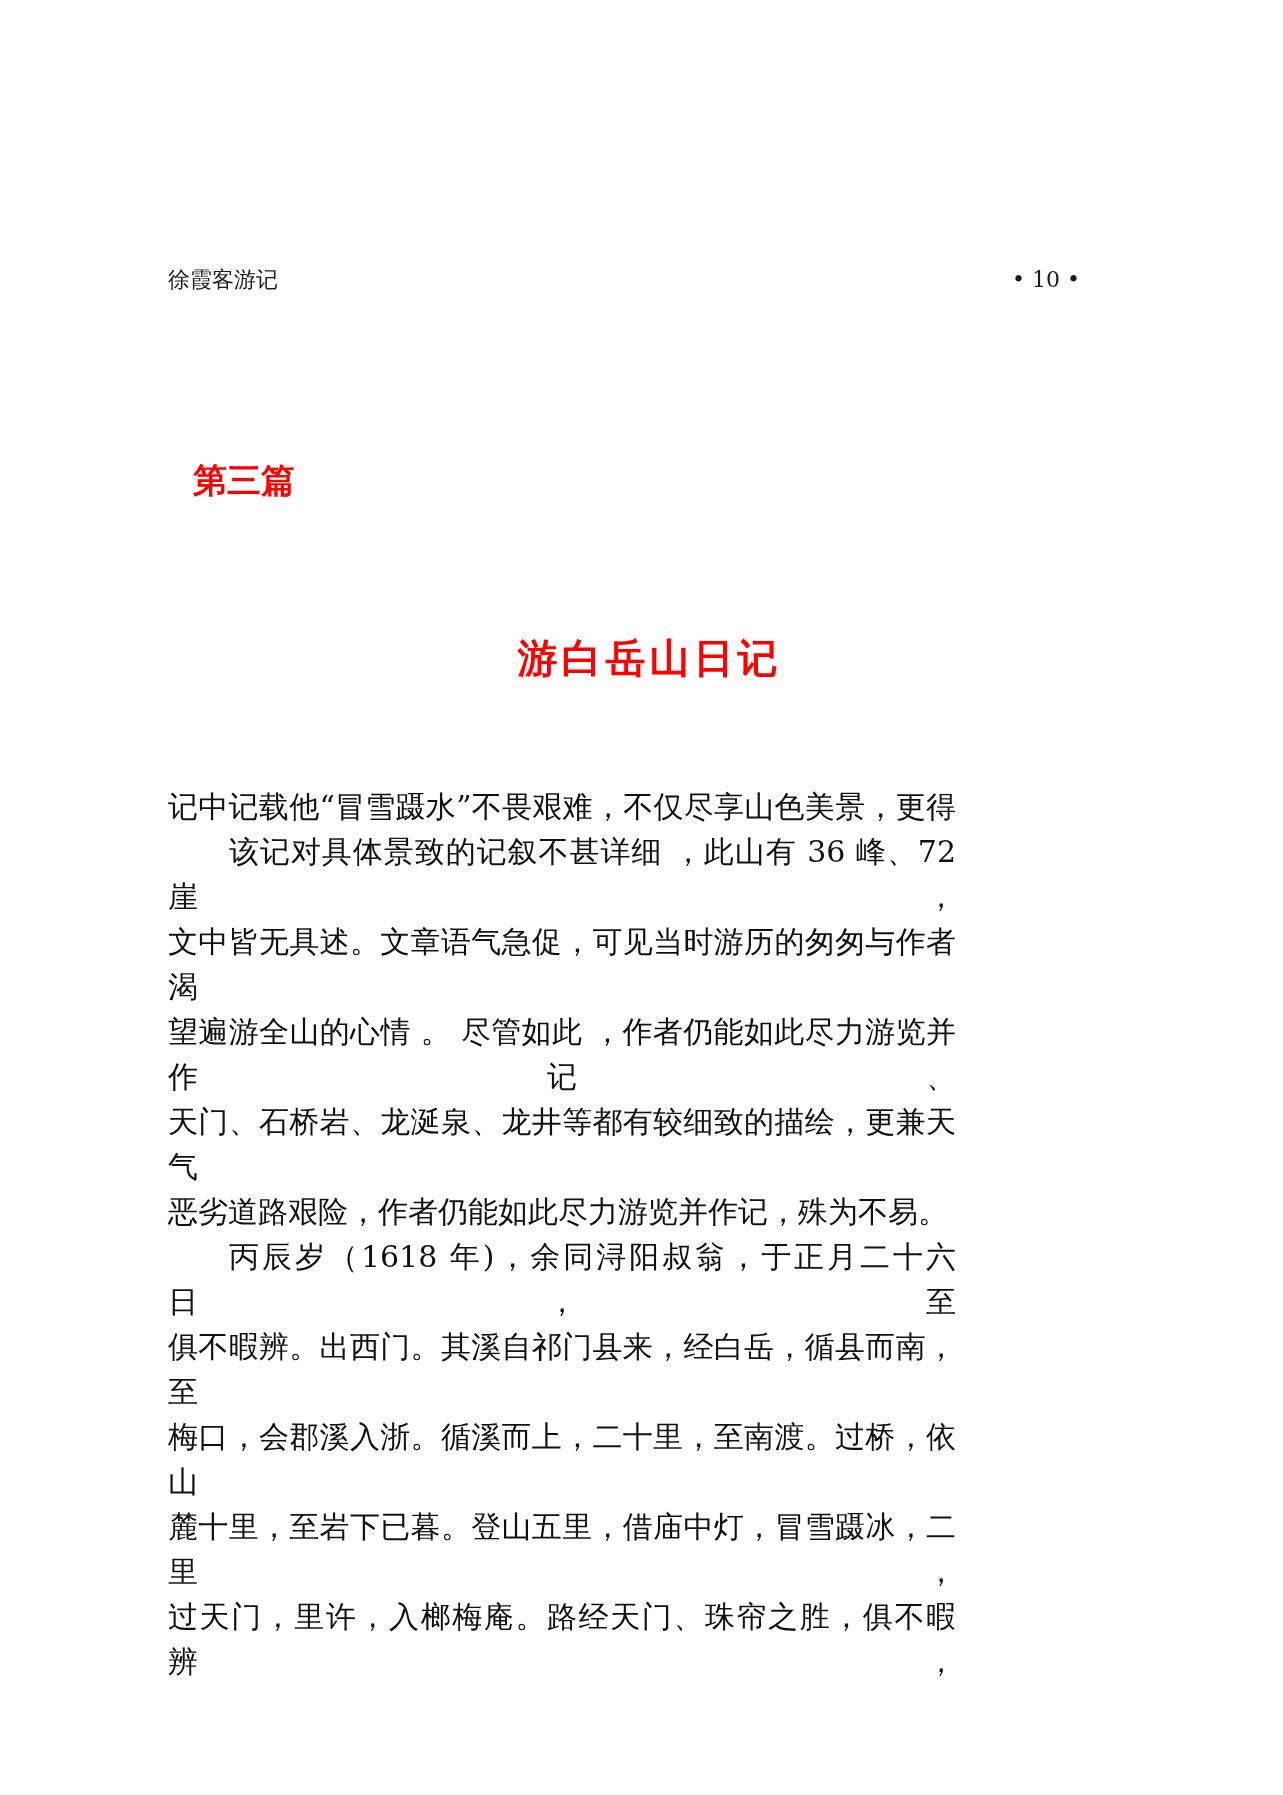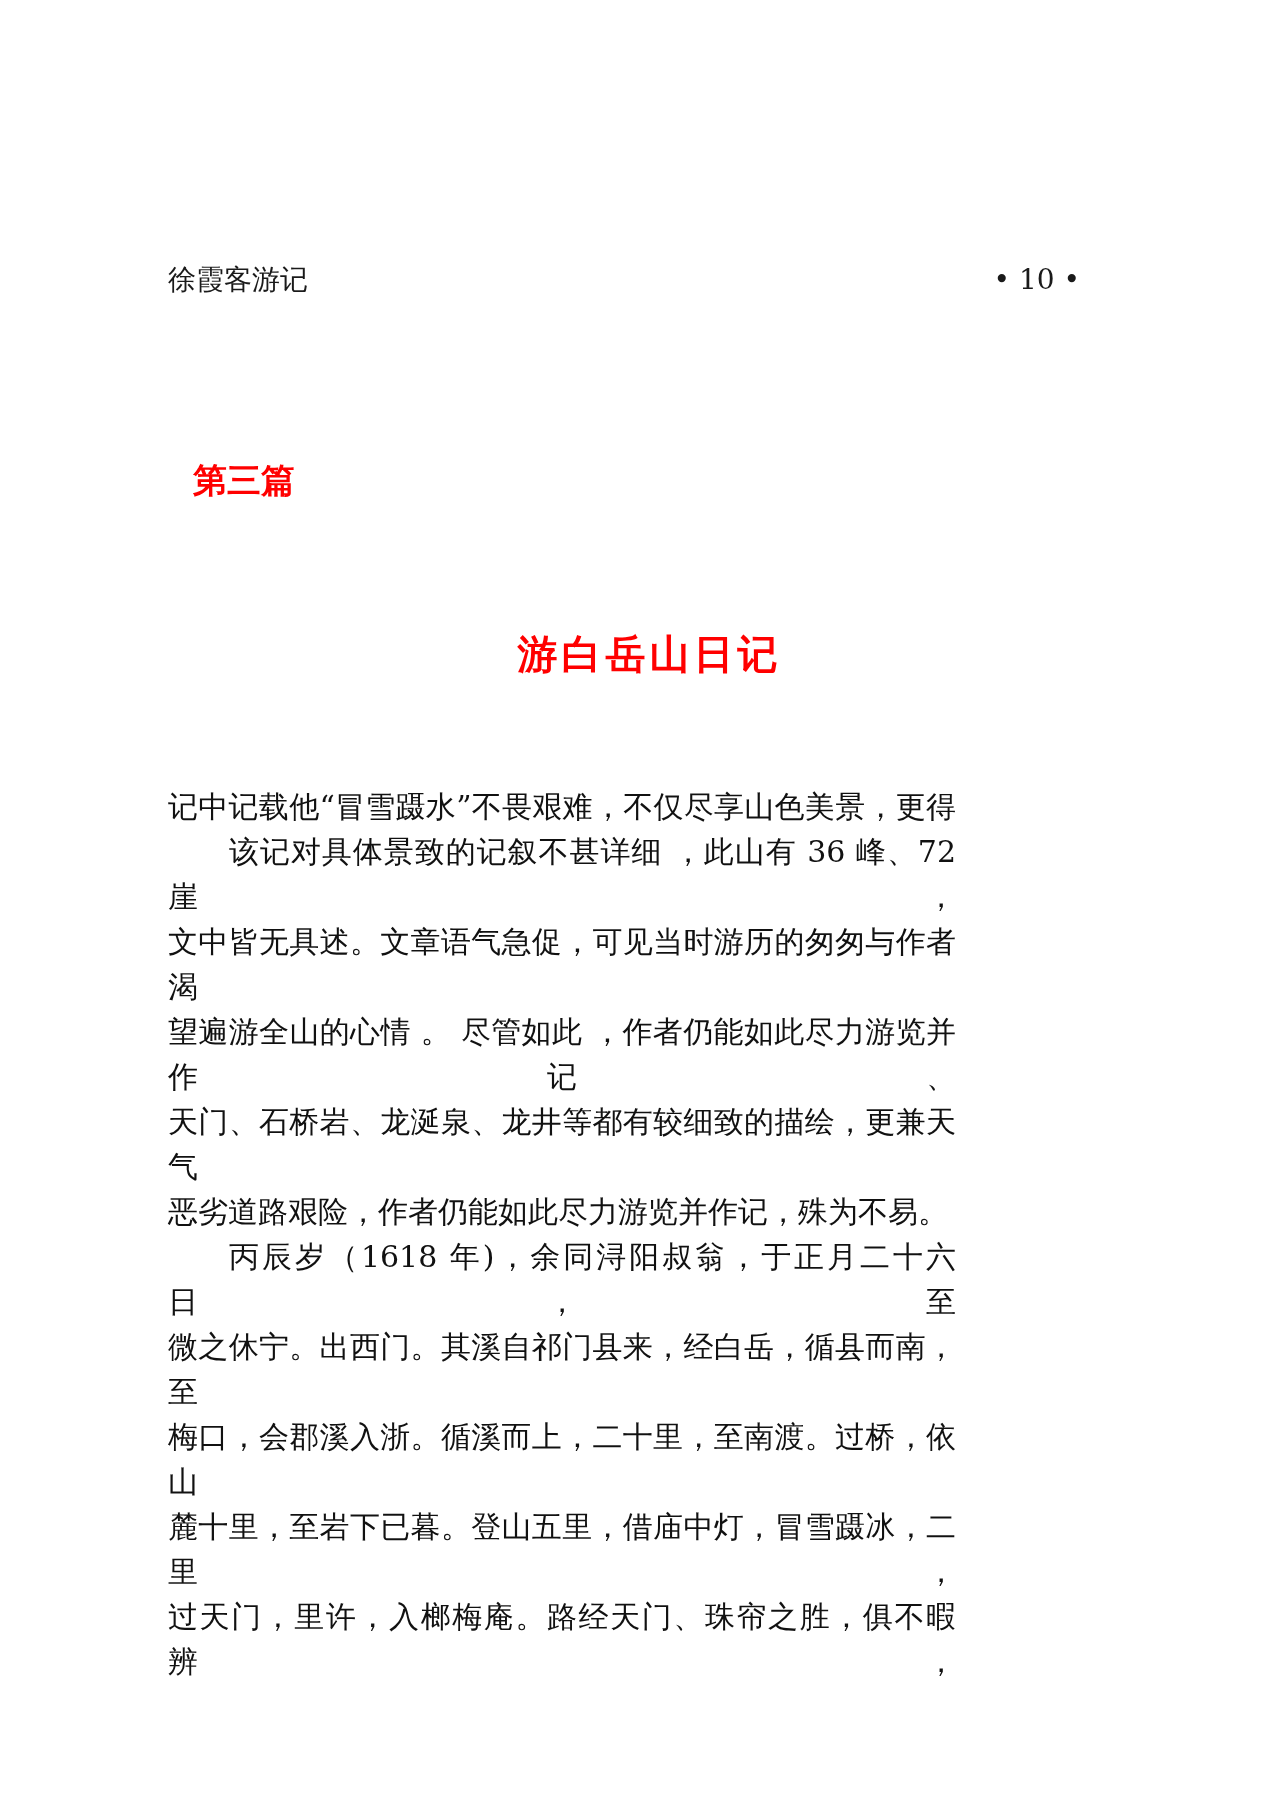--- a/index.html
+++ b/index.html
@@ -17,21 +17,21 @@
     color: var(--body-color, #111111);
   }
   .header {
     position: absolute;
     top: 263px;
     left: 168px;
     width: 912px;
     display: flex;
     justify-content: space-between;
     align-items: baseline;
-    font-size: 28px;
+    font-size: 22px;
     line-height: 34px;
     color: #1a1a1a;
   }
   .chapter {
     position: absolute;
     top: 455px;
     left: 193px;
     margin: 0;
     font-family: "DejaVu Sans", "Liberation Sans", sans-serif;
     font-weight: 700;
@@ -41,21 +41,21 @@
   }
   .title {
     position: absolute;
     top: 633px;
     left: 0;
     width: 100%;
     margin: 0;
     padding-left: 16px;
     box-sizing: border-box;
     text-align: center;
-    font-family: Liberation Mono, monospace;
+    font-family: Liberation Sans, sans-serif;
     font-weight: 700;
     font-size: 40px;
     line-height: 50px;
     letter-spacing: 4px;
     color: var(--accent, #ff0000);
   }
   .body-text {
     position: absolute;
     top: 784px;
     left: 168px;
@@ -91,19 +91,19 @@
   <h2 class="title">游白岳山日记</h2>
 
   <div class="body-text">
       <div class="line">记中记载他“冒雪蹑水”不畏艰难，不仅尽享山色美景，更得</div>
       <div class="line indent">该记对具体景致的记叙不甚详细 ，此山有 36 峰、72 崖，</div>
       <div class="line">文中皆无具述。文章语气急促，可见当时游历的匆匆与作者渴</div>
       <div class="line">望遍游全山的心情 。 尽管如此 ，作者仍能如此尽力游览并作记、</div>
       <div class="line">天门、石桥岩、龙涎泉、龙井等都有较细致的描绘，更兼天气</div>
       <div class="line no-just">恶劣道路艰险，作者仍能如此尽力游览并作记，殊为不易。</div>
       <div class="line indent">丙辰岁（1618 年)，余同浔阳叔翁，于正月二十六日，至</div>
-      <div class="line">微之休宁。出西门。其溪自祁门县来，经白岳，循县而南，至</div>
+      <div class="line">俱不暇辨。出西门。其溪自祁门县来，经白岳，循县而南，至</div>
       <div class="line">梅口，会郡溪入浙。循溪而上，二十里，至南渡。过桥，依山</div>
       <div class="line">麓十里，至岩下已暮。登山五里，借庙中灯，冒雪蹑冰，二里，</div>
       <div class="line">过天门，里许，入榔梅庵。路经天门、珠帘之胜，俱不暇辨，</div>
     </div>
 
 </div>
 
 </body></html>

